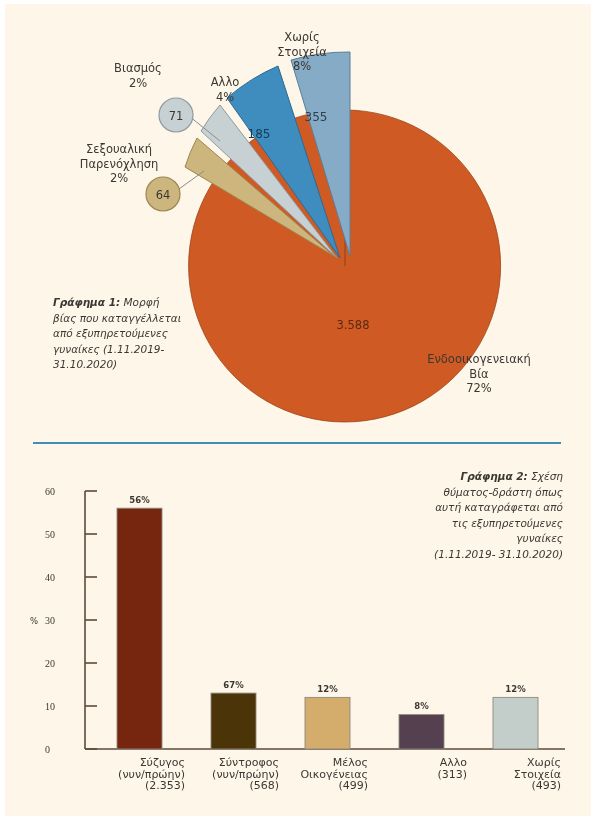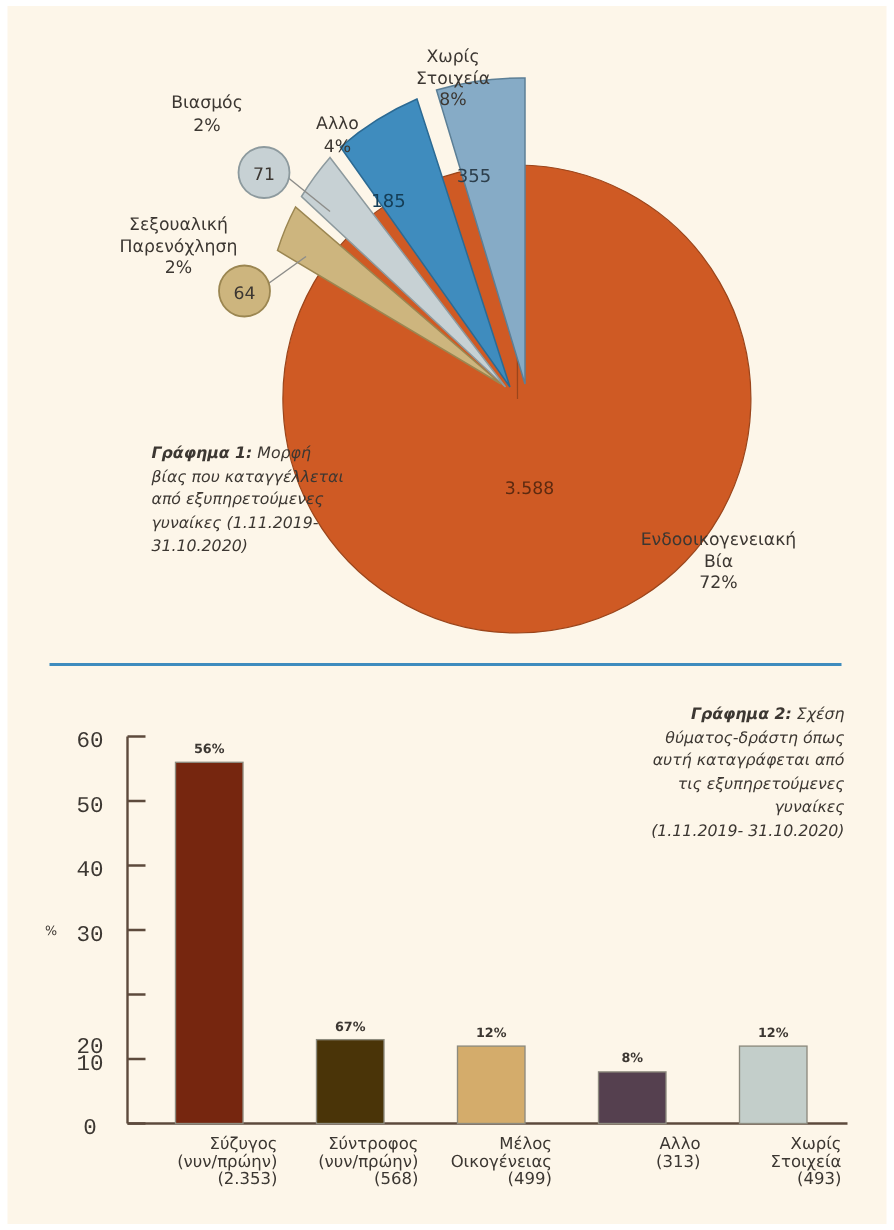--- a/index.html
+++ b/index.html
@@ -56,24 +56,24 @@
     height: 2px;
     background: #3f8cbe;
   }
 
   
   #bar-section { position: absolute; left: 0; top: 455px; width: 586px; height: 357px; }
   #bar-svg { position: absolute; left: 0; top: 0; }
 
   .axis-tick-label {
     position: absolute;
-    font-size: 15px;
-    color: #3c3732;
-    text-align: center;
-    font-family: Liberation Mono, monospace;
+    font-size: 10px;
+    color: #3c3732;
+    text-align: left;
+    font-family: Liberation Serif, serif;
   }
   .axis-unit {
     position: absolute;
     font-size: 8.5px;
     color: #3c3732;
     font-family: "DejaVu Sans", sans-serif;
   }
   .bar-value {
     position: absolute;
     font-size: 8.5px;
@@ -137,21 +137,21 @@
 2%</div>
 
     <div class="pie-label" style="left:62px; top:138px; width:104px;">Σεξουαλική
 Παρενόχληση
 2%</div>
 
     <div class="pie-label" style="left:404px; top:348px; width:140px;">Ενδοοικογενειακή
 Βία
 72%</div>
 
-    <div class="caption" style="left:48px; top:291px; width:150px;margin-left:48px;"><b>Γράφημα 1:</b><span> Μορφή
+    <div class="caption" style="left:48px; top:291px; width:150px;"><b>Γράφημα 1:</b><span> Μορφή
 βίας που καταγγέλλεται
 από εξυπηρετούμενες
 γυναίκες (1.11.2019-
 31.10.2020)</span></div>
   </div>
 
   <div id="divider"></div>
 
   <div id="bar-section">
 
@@ -171,21 +171,21 @@
 
       <rect x="112" y="49.2" width="45" height="240.8" fill="#76260f" stroke="#8d8b7e" stroke-width="0.9"></rect>
       <rect x="206" y="234.1" width="45" height="55.9" fill="#4a3408" stroke="#8d8b7e" stroke-width="0.9"></rect>
       <rect x="300" y="238.4" width="45" height="51.6" fill="#d4ac6b" stroke="#8d8b7e" stroke-width="0.9"></rect>
       <rect x="394" y="255.6" width="45" height="34.4" fill="#55404f" stroke="#8d8b7e" stroke-width="0.9"></rect>
       <rect x="488" y="238.4" width="45" height="51.6" fill="#c3ceca" stroke="#8d8b7e" stroke-width="0.9"></rect>
     </svg>
 
     <div class="axis-tick-label" style="left:40px; top:285px; width:30px;">0</div>
     <div class="axis-tick-label" style="left:40px; top:242px; width:30px;">10</div>
-    <div class="axis-tick-label" style="left:40px; top:199px; width:30px;margin-top:32px;">20</div>
+    <div class="axis-tick-label" style="left:40px; top:199px; width:30px;">20</div>
     <div class="axis-tick-label" style="left:40px; top:156px; width:30px;">30</div>
     <div class="axis-tick-label" style="left:40px; top:113px; width:30px;">40</div>
     <div class="axis-tick-label" style="left:40px; top:70px; width:30px;">50</div>
     <div class="axis-tick-label" style="left:40px; top:27px; width:30px;">60</div>
 
     <div class="axis-unit" style="left:25px; top:157px;">%</div>
 
     <div class="bar-value" style="left:112px; top:36px; width:45px;">56%</div>
     <div class="bar-value" style="left:206px; top:221px; width:45px;">67%</div>
     <div class="bar-value" style="left:300px; top:225px; width:45px;">12%</div>

